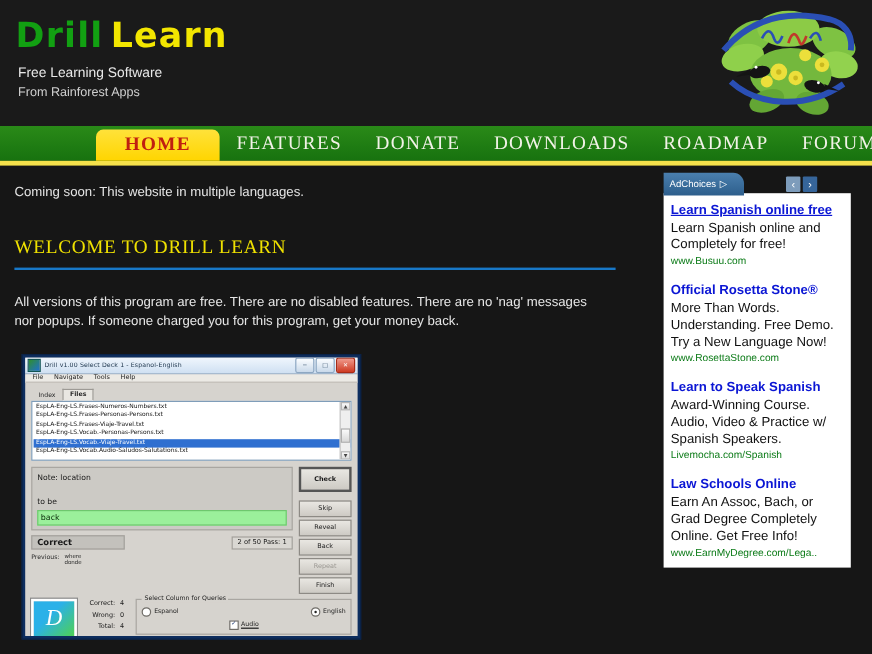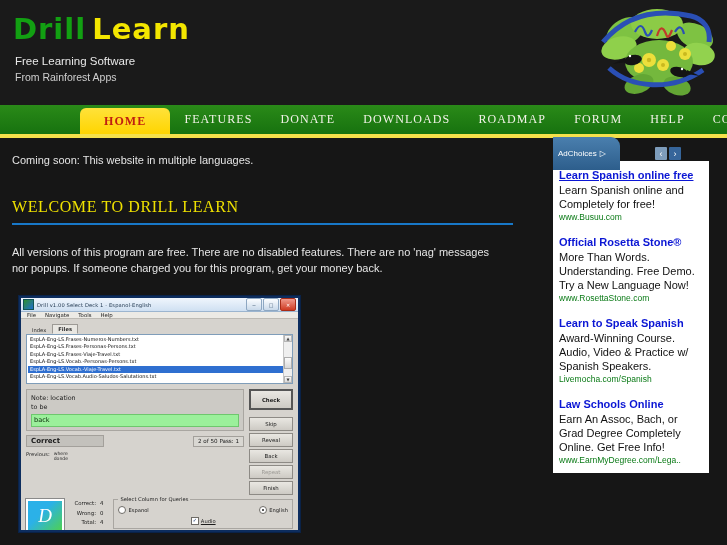--- a/index.html
+++ b/index.html
@@ -70,21 +70,21 @@
     align-items: stretch;
     padding-left: 80px;
     box-sizing: border-box;
   }
   .nav-item {
     display: flex;
     align-items: center;
     justify-content: center;
     padding: 0 14px;
     font-family: "Liberation Serif", serif;
-    font-size: 12px;
+    font-size: 16px;
     letter-spacing: 1.1px;
     color: #f2f2e8;
     text-transform: uppercase;
     cursor: pointer;
     white-space: nowrap;
   }
   .nav-item.active {
     background: linear-gradient(#ffe23a, #ffd500);
     color: #c01f10;
     font-weight: bold;
@@ -266,21 +266,21 @@
     box-sizing: border-box;
   }
 
   .qa-wrap { display: flex; margin-top: 5px; gap: 5px; flex: 1; }
   .qa-left { flex: 1; display: flex; flex-direction: column; }
   .qa-panel {
     background: #cccac5;
     border: 1px solid #a9a6a1;
     padding: 4px 4px 3px 4px;
   }
-  .qa-note { font-size: 6.4px; color: #1a1a1a; margin-bottom: 1px; }
+  .qa-note { font-size: 6.4px; color: #1a1a1a; margin-bottom: 12px; }
   .qa-prompt { font-size: 6.4px; color: #1a1a1a; margin-bottom: 3px; }
   .qa-answer {
     background: #9bf09b;
     border: 1px solid #6ec76e;
     font-size: 6.6px;
     color: #0d2f0d;
     padding: 1px 2px;
     min-height: 9px;
   }
   .statusrow { display: flex; align-items: center; margin-top: 4px; gap: 6px; }
@@ -382,21 +382,21 @@
   }
   .ac-tab {
     background: linear-gradient(#4a7fae,#2d5e8c);
     color: #fff;
     font-size: 8px;
     padding: 2px 14px 2px 5px;
     border-radius: 0 9px 0 0;
     display: flex;
     align-items: center;
     gap: 3px;
-    height: 33px;
+    height: 19px;
     box-sizing: border-box;
     justify-content: flex-end;
   }
   .ac-arrows {
     display: flex;
     gap: 2px;
     margin-left: auto;
     margin-right: 2px;
   }
   .ac-arrow {

